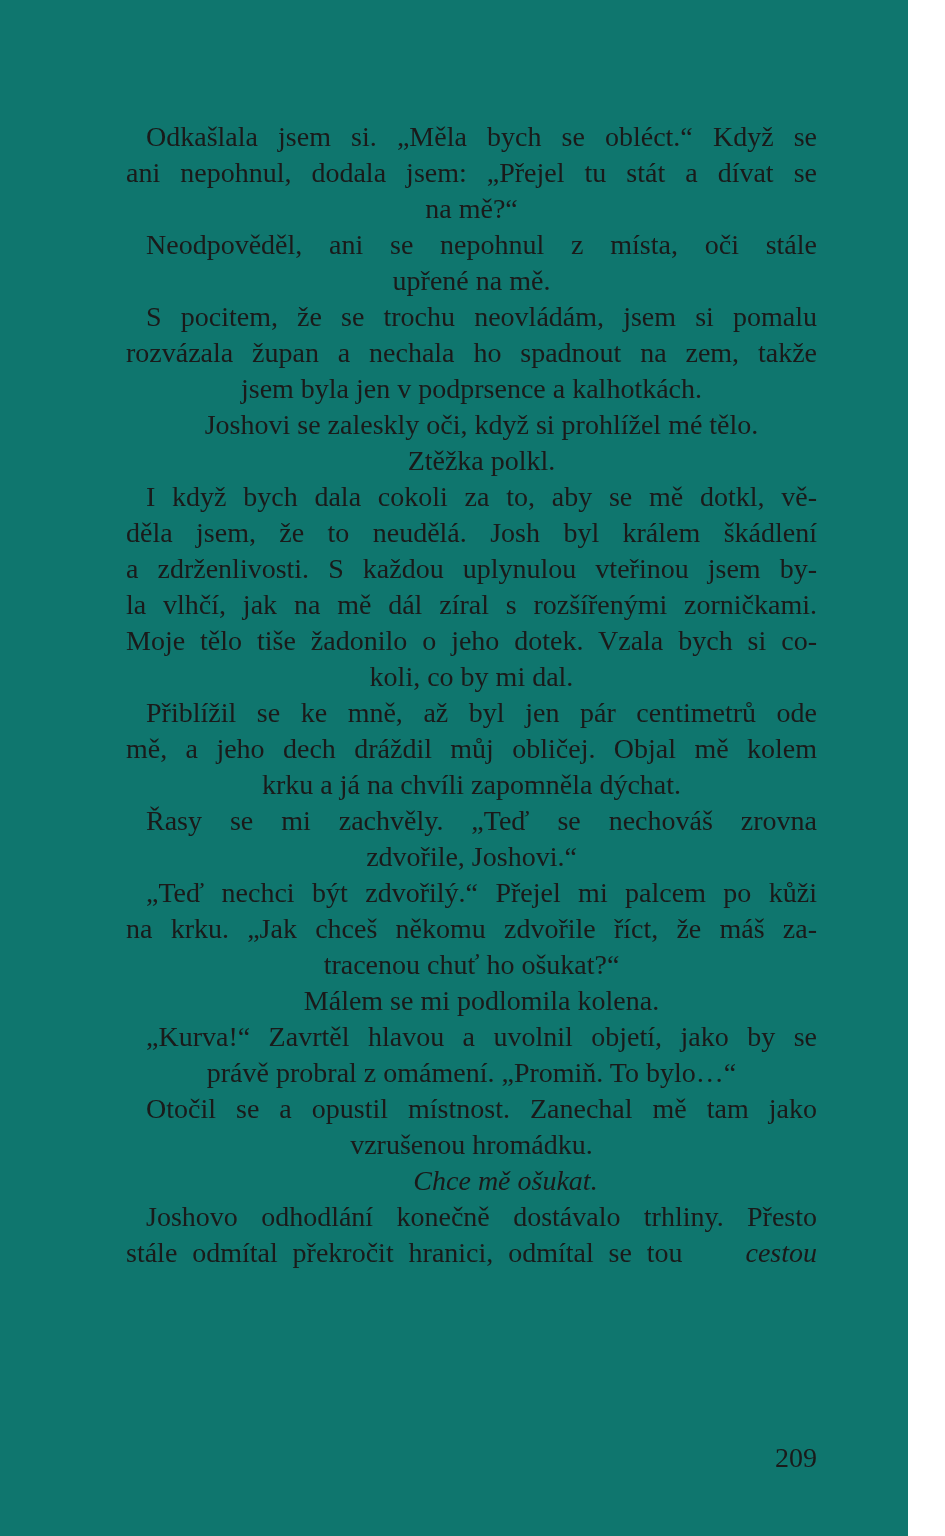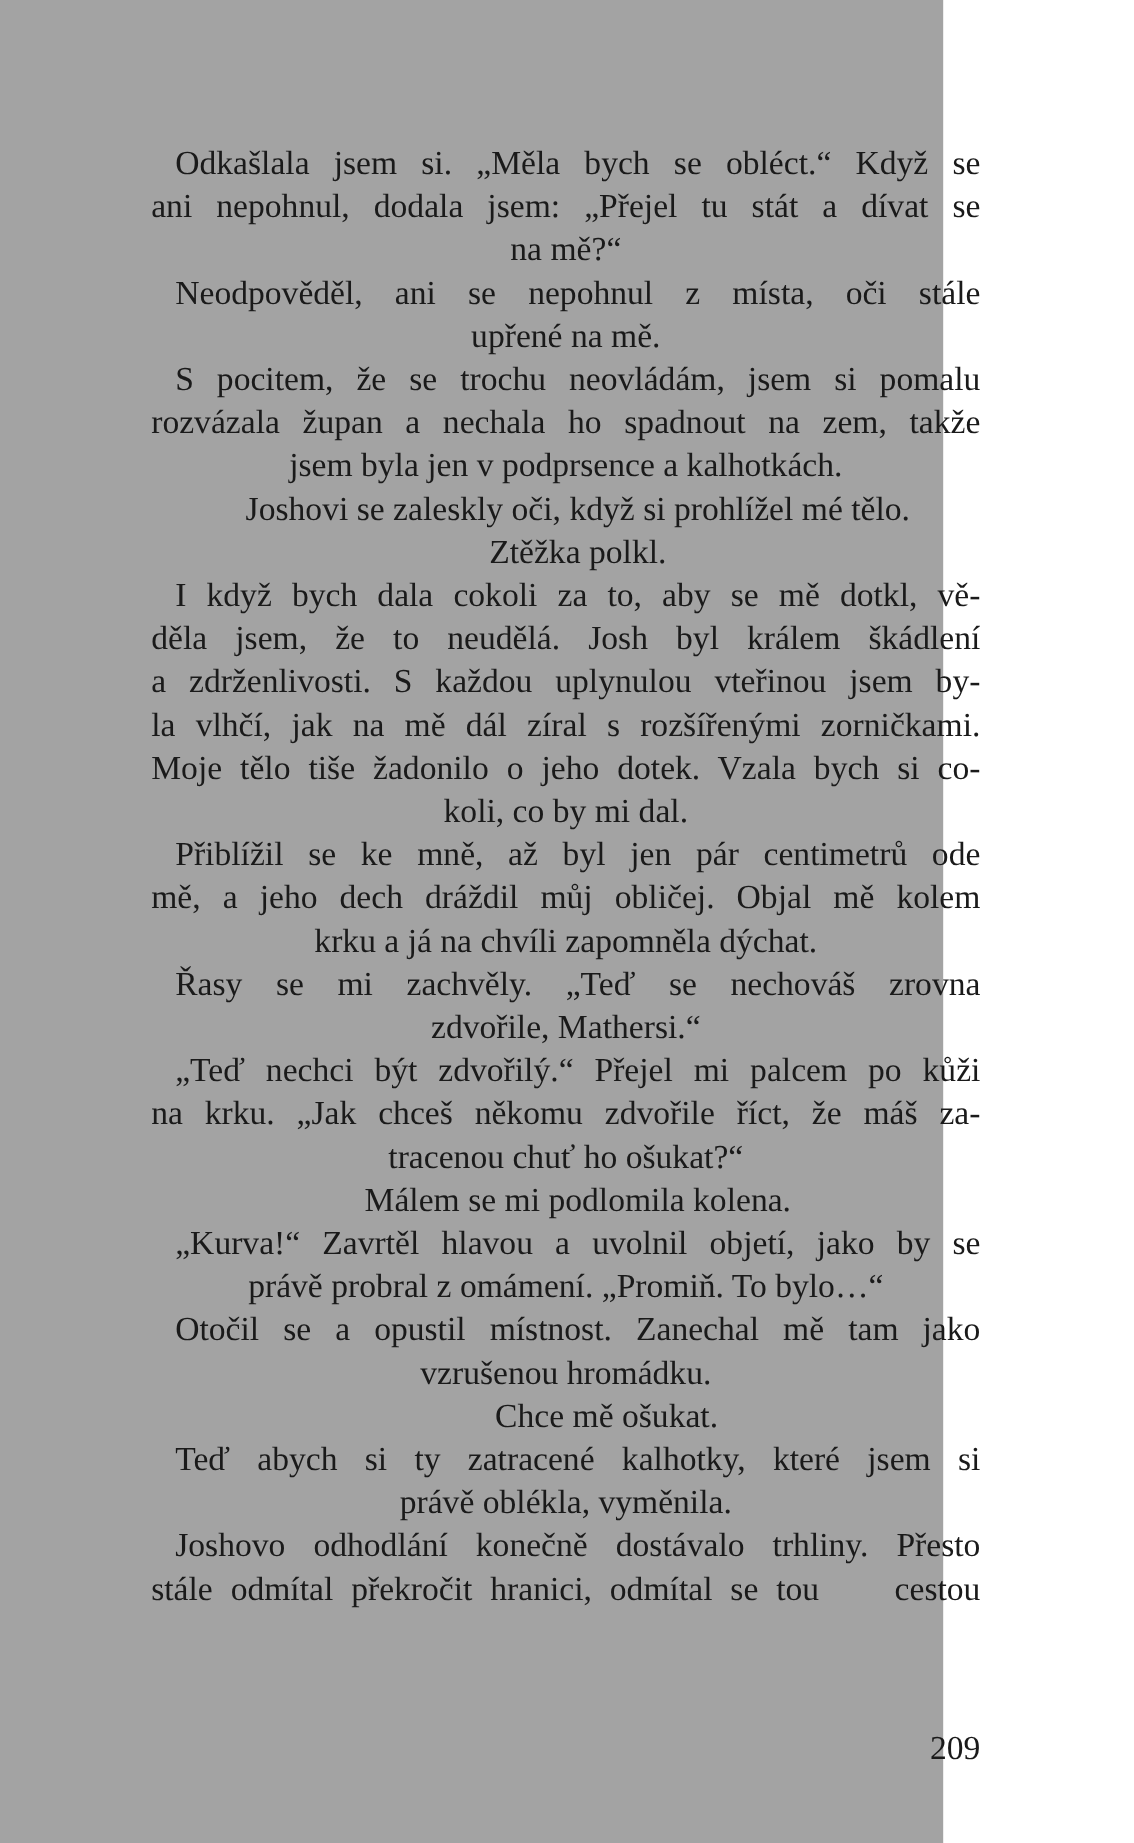--- a/index.html
+++ b/index.html
@@ -11,23 +11,23 @@
     height: 1536px;
     background: #ffffff;
     position: relative;
     overflow: hidden;
     font-family: "Liberation Serif", "DejaVu Serif", serif;
   }
   .book-page {
     position: absolute;
     left: 0;
     top: 0;
-    width: 786px;
+    width: 908px;
     height: 1536px;
-    background: #a3a3a3;
+    background: #0f766e;
   }
   .text-block {
     position: absolute;
     left: 126px;
     top: 119px;
     width: 691px;
     font-size: 28px;
     line-height: 36px;
     color: #1a1a1a;
   }
@@ -40,20 +40,21 @@
     text-align: center;
   }
   .line.just {
     text-align: justify;
     text-align-last: justify;
   }
   .line.indent {
     text-indent: 20px;
   }
   .italic {
+    font-style: italic;
     margin-left: 48px;
   }
   .page-number {
     position: absolute;
     left: 126px;
     top: 1394px;
     width: 691px;
     text-align: right;
     font-size: 28px;
     line-height: 36px;
@@ -94,21 +95,21 @@
         <div class="line just"><span>Moje tělo tiše žadonilo o jeho dotek. Vzala bych si co-</span></div>
         <div class="line"><span>koli, co by mi dal.</span></div>
       </div>
       <div class="para">
         <div class="line indent just"><span>Přiblížil se ke mně, až byl jen pár centimetrů ode</span></div>
         <div class="line just"><span>mě, a jeho dech dráždil můj obličej. Objal mě kolem</span></div>
         <div class="line"><span>krku a já na chvíli zapomněla dýchat.</span></div>
       </div>
       <div class="para">
         <div class="line indent just"><span>Řasy se mi zachvěly. „Teď se nechováš zrovna</span></div>
-        <div class="line"><span>zdvořile, Mathersi.“</span></div>
+        <div class="line"><span>zdvořile, Joshovi.“</span></div>
       </div>
       <div class="para">
         <div class="line indent just"><span>„Teď nechci být zdvořilý.“ Přejel mi palcem po kůži</span></div>
         <div class="line just"><span>na krku. „Jak chceš někomu zdvořile říct, že máš za-</span></div>
         <div class="line"><span>tracenou chuť ho ošukat?“</span></div>
       </div>
       <div class="para">
         <div class="line indent"><span>Málem se mi podlomila kolena.</span></div>
       </div>
       <div class="para">
@@ -116,22 +117,18 @@
         <div class="line"><span>právě probral z omámení. „Promiň. To bylo…“</span></div>
       </div>
       <div class="para">
         <div class="line indent just"><span>Otočil se a opustil místnost. Zanechal mě tam jako</span></div>
         <div class="line"><span>vzrušenou hromádku.</span></div>
       </div>
       <div class="para">
         <div class="line indent"><span class="italic">Chce mě ošukat.</span></div>
       </div>
       <div class="para">
-        <div class="line indent just"><span>Teď abych si ty zatracené kalhotky, které jsem si</span></div>
-        <div class="line"><span>právě oblékla, vyměnila.</span></div>
-      </div>
-      <div class="para">
         <div class="line indent just"><span>Joshovo odhodlání konečně dostávalo trhliny. Přesto</span></div>
         <div class="line just"><span>stále odmítal překročit hranici, odmítal se tou </span><span class="italic">cestou</span></div>
       </div>
     </div>
   <div class="page-number">209</div>
 </div>
 
 </body></html>

